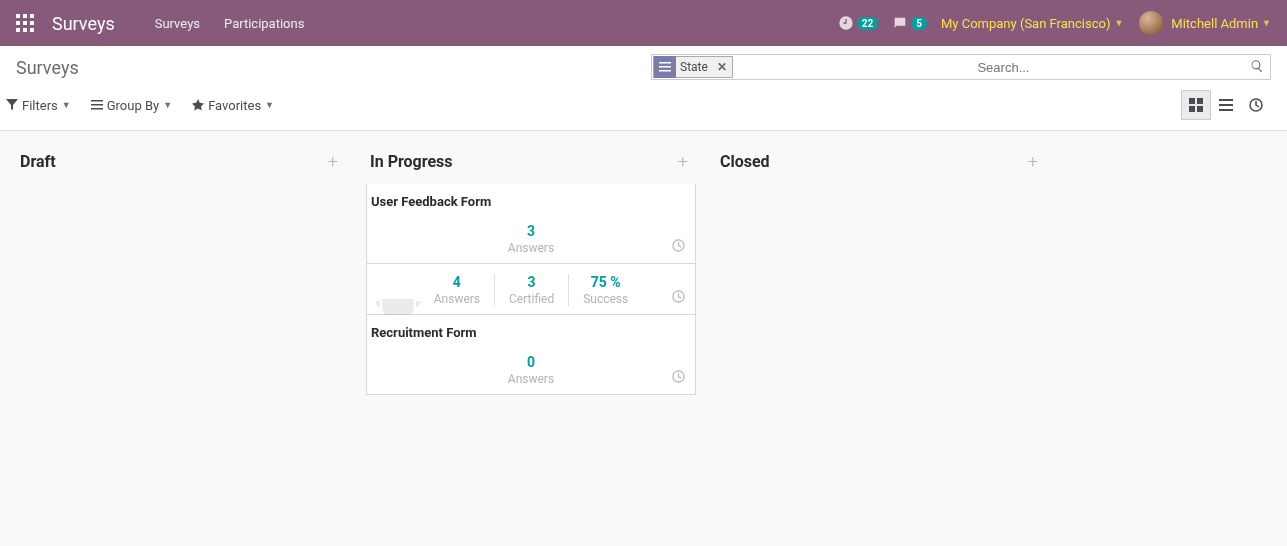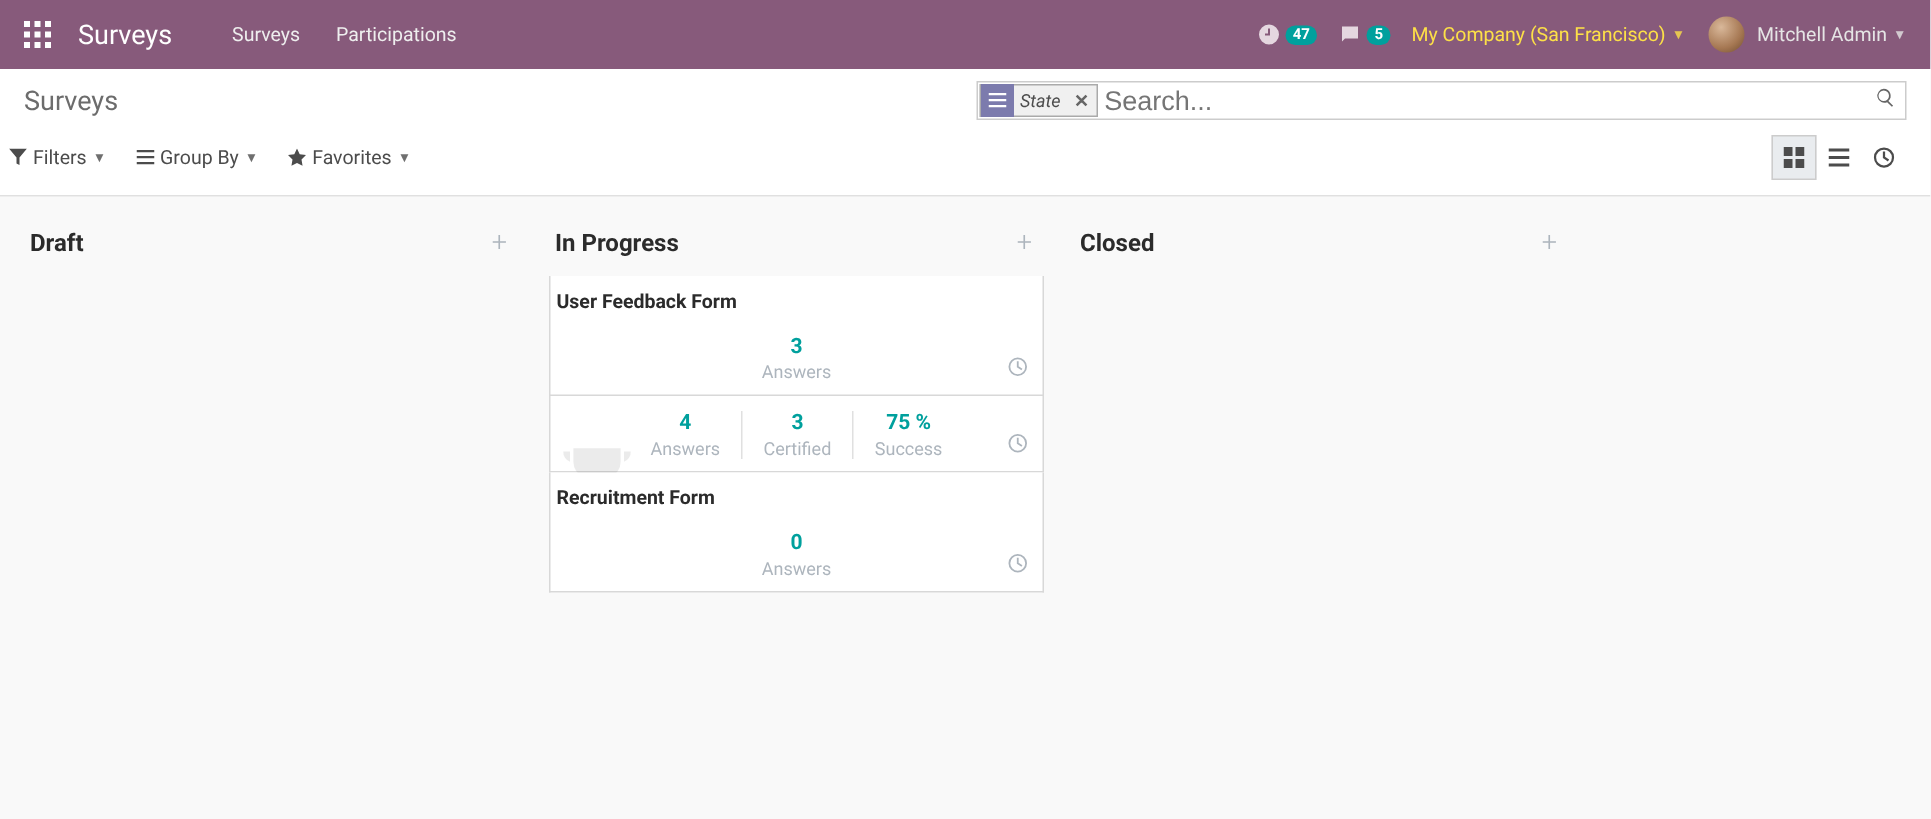--- a/index.html
+++ b/index.html
@@ -8,33 +8,33 @@
 .apps-icon { width: 18px; height: 18px; margin-right: 18px; cursor: pointer; }
 .apps-icon svg { fill: #fff; }
 .app-name { font-size: 18px; font-weight: 400; color: #fff; margin-right: 40px; }
 .nav-link { color: #eee; font-size: 13px; margin-right: 24px; cursor: pointer; }
 .spacer { flex: 1; }
 .badge-wrap { display: flex; align-items: center; margin-right: 14px; cursor: pointer; }
 .badge-wrap svg { width: 16px; height: 16px; fill: #e5d7e0; }
 .badge { background: #00a09d; color: #fff; font-size: 10px; font-weight: bold; padding: 1px 5px; border-radius: 9px; margin-left: 3px; }
 .company { color: #fde047; font-size: 13px; margin-right: 16px; cursor: pointer; display: flex; align-items: center; gap: 4px; }
 .avatar { width: 24px; height: 24px; border-radius: 50%; background: radial-gradient(circle at 35% 30%, #d9b89a 0%, #a67853 60%, #6e4b2e 100%); margin-right: 8px; }
-.user { color: #e5e5e5; font-size: 13px; display: flex; align-items: center; gap: 4px; cursor: pointer; }
+.user { color: #fde047; font-size: 13px; display: flex; align-items: center; gap: 4px; cursor: pointer; }
 .caret { font-size: 9px; opacity: 0.8; }
 
 .controlbar { background: #fff; border-bottom: 1px solid #e0e0e0; padding: 8px 16px 10px; }
 .row1 { display: flex; align-items: center; justify-content: space-between; margin-bottom: 10px; }
 .breadcrumb { font-size: 18px; color: #6c6c6c; }
 .searchbox { display: flex; align-items: center; border: 1px solid #ccc; height: 26px; width: 620px; position: relative; }
 .search-tag { display: flex; align-items: center; background: #f0f0f0; border: 1px solid #aaa; height: 22px; margin: 1px 4px 1px 1px; }
 .tag-icon { background: #7c7bad; width: 22px; height: 22px; display: flex; align-items: center; justify-content: center; }
 .tag-icon svg { width: 12px; height: 12px; fill: #fff; }
-.tag-text { padding: 0 4px; font-size: 12px; color: #4c4c4c; font-style: italic; }
+.tag-text { padding: 0 4px; font-size: 12px; color: #4c4c4c; }
 .tag-close { padding: 0 5px; cursor: pointer; color: #666; font-weight: bold; font-size: 12px; }
-.search-input { border: none; outline: none; flex: 1; font-size: 18px; color: #0f172a; height: 22px; }
+.search-input { border: none; outline: none; flex: 1; font-size: 13px; color: #0f172a; height: 22px; text-align: center; }
 .search-icon { position: absolute; right: 6px; color: #666; }
 
 .row2 { display: flex; align-items: center; justify-content: space-between; }
 .left-btns { display: flex; align-items: center; gap: 14px; }
 .create-btn { background: #00a09d; color: #fff; border: none; padding: 6px 12px; font-size: 12px; font-weight: 500; letter-spacing: 0.3px; cursor: pointer; }
 .create-highlight { border: 3px solid #e03c31; display: inline-block; padding: 2px; }
 .import-link { color: #00a09d; font-size: 12px; font-weight: 500; cursor: pointer; }
 .mid-tools { display: flex; align-items: flex-end; gap: 20px; margin-left: -10px; }
 .tool { display: flex; align-items: center; gap: 4px; color: #4c4c4c; font-size: 13px; cursor: pointer; }
 .tool svg { width: 12px; height: 12px; fill: #4c4c4c; }
@@ -79,21 +79,21 @@
       </svg>
   </span>
   <span class="app-name">Surveys</span>
   <span class="nav-link">Surveys</span>
   <span class="nav-link">Participations</span>
   <span class="spacer"></span>
   <span class="badge-wrap">
     <svg viewBox="0 0 24 24">
         <path d="M12 2a10 10 0 100 20 10 10 0 000-20zm1 11h-5v-2h3V6h2z"></path>
       </svg>
-    <span class="badge">47</span>
+    <span class="badge">22</span>
   </span>
   <span class="badge-wrap">
     <svg viewBox="0 0 24 24">
         <path d="M4 4h16v12H7l-3 3z"></path>
       </svg>
     <span class="badge">5</span>
   </span>
   <span class="company">
     <span>My Company (San Francisco)</span>
     <span class="caret">▼</span>

